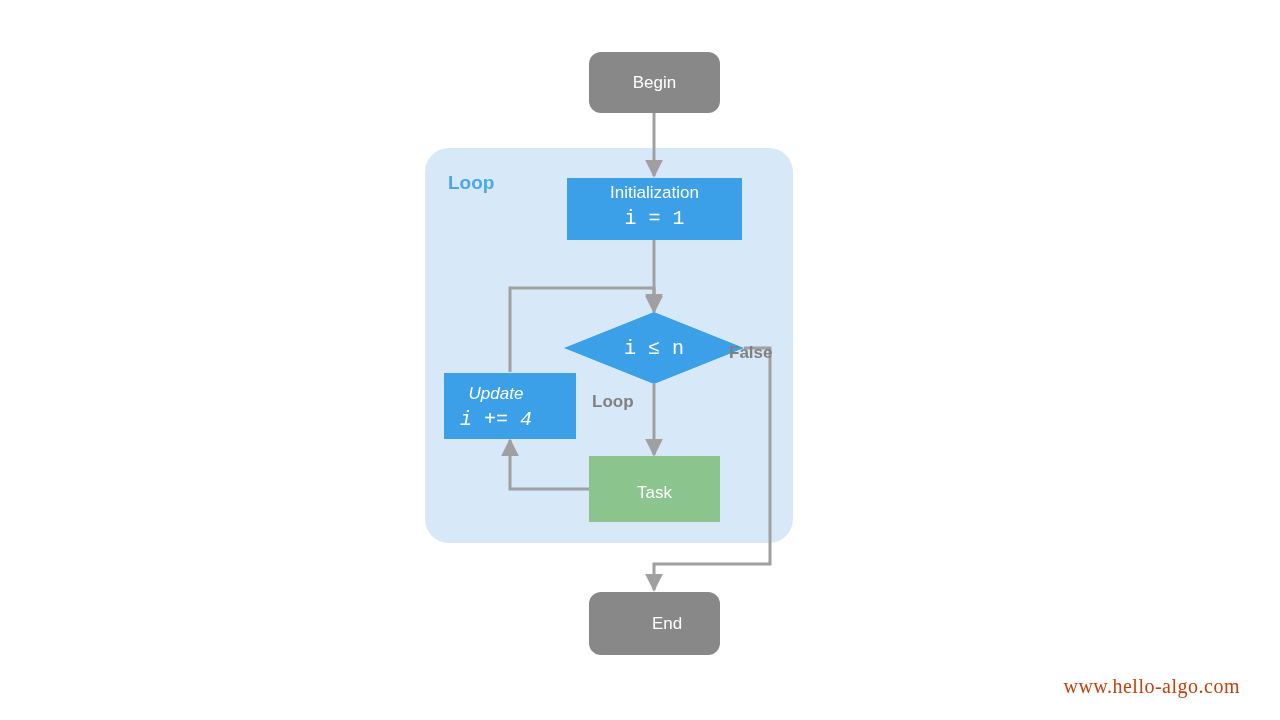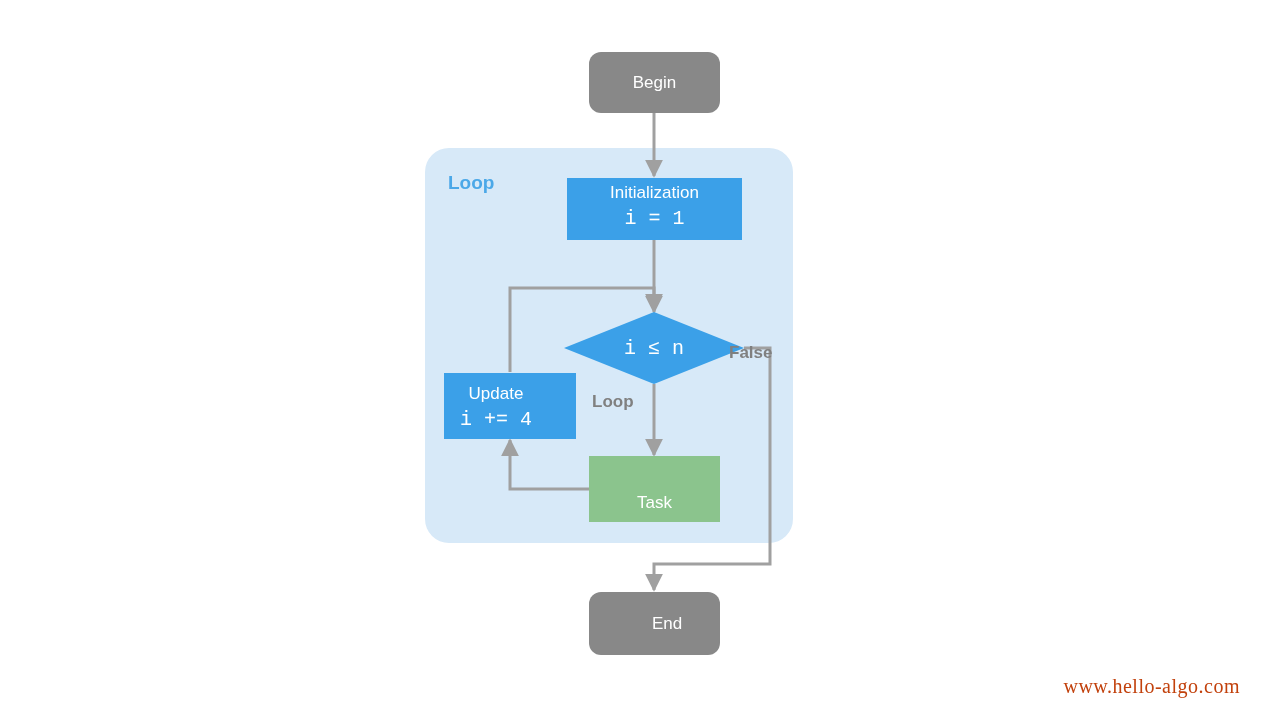--- a/index.html
+++ b/index.html
@@ -126,26 +126,26 @@
 
 <div class="node-label" style="left:567px; top:178px; width:175px; height:54px;">
   <span class="lbl-main">Initialization</span>
   <span class="lbl-code">i = 1</span>
 </div>
 
 <div class="node-label" style="left:564px; top:312px; width:180px; height:72px;">
   <span class="lbl-code">i ≤ n</span>
 </div>
 
-<div class="node-label" style="left:444px; top:373px; width:104px; height:66px;">
+<div class="node-label" style="left:444px; top:373px; width:104px; height:66px;font-style:italic;">
   <span class="lbl-main">Update</span>
   <span class="lbl-code">i += 4</span>
 </div>
 
-<div class="node-label" style="left:589px; top:470px; width:131px; height:66px;">
+<div class="node-label" style="left:589px; top:460px; width:131px; height:66px;">
   <span class="lbl-main">Task</span>
 </div>
 
 <div class="node-label" style="left:589px; top:592px; width:156px; height:63px;">
   <span class="lbl-main">End</span>
 </div>
 
 <div class="edge-label" style="left:592px; top:392px;">Loop</div>
 
 <div class="edge-label" style="left:729px; top:319px;margin-top:24px;">False</div>

